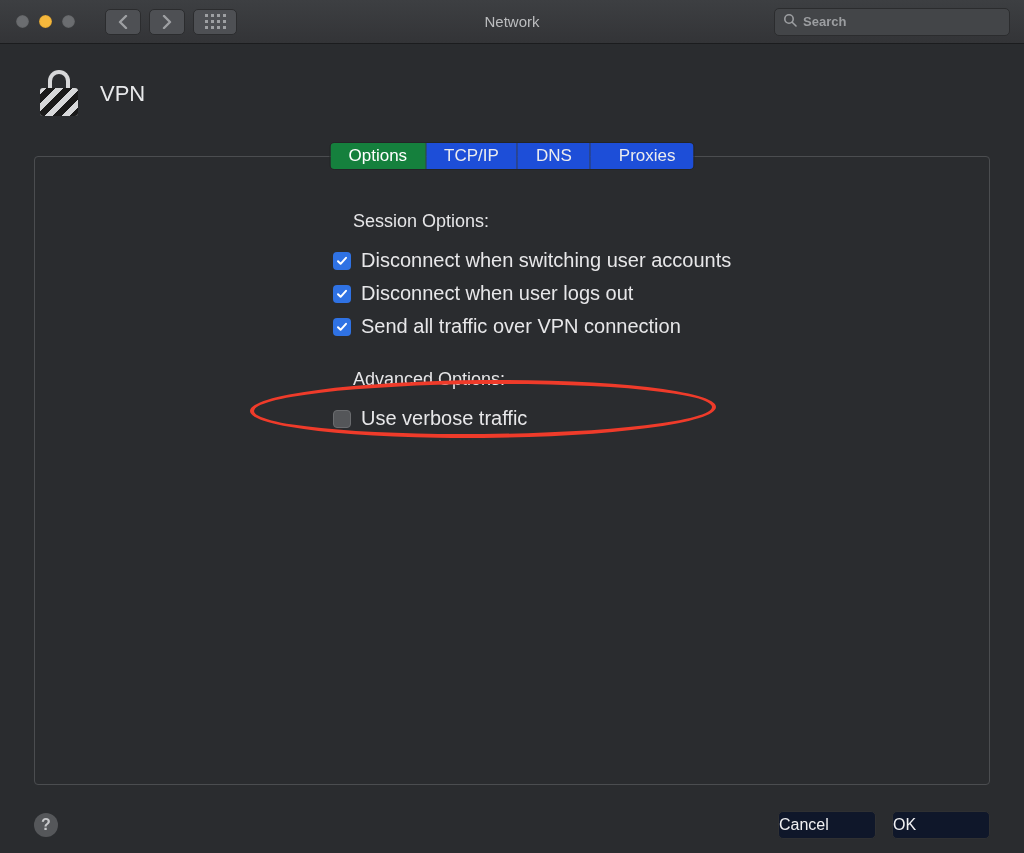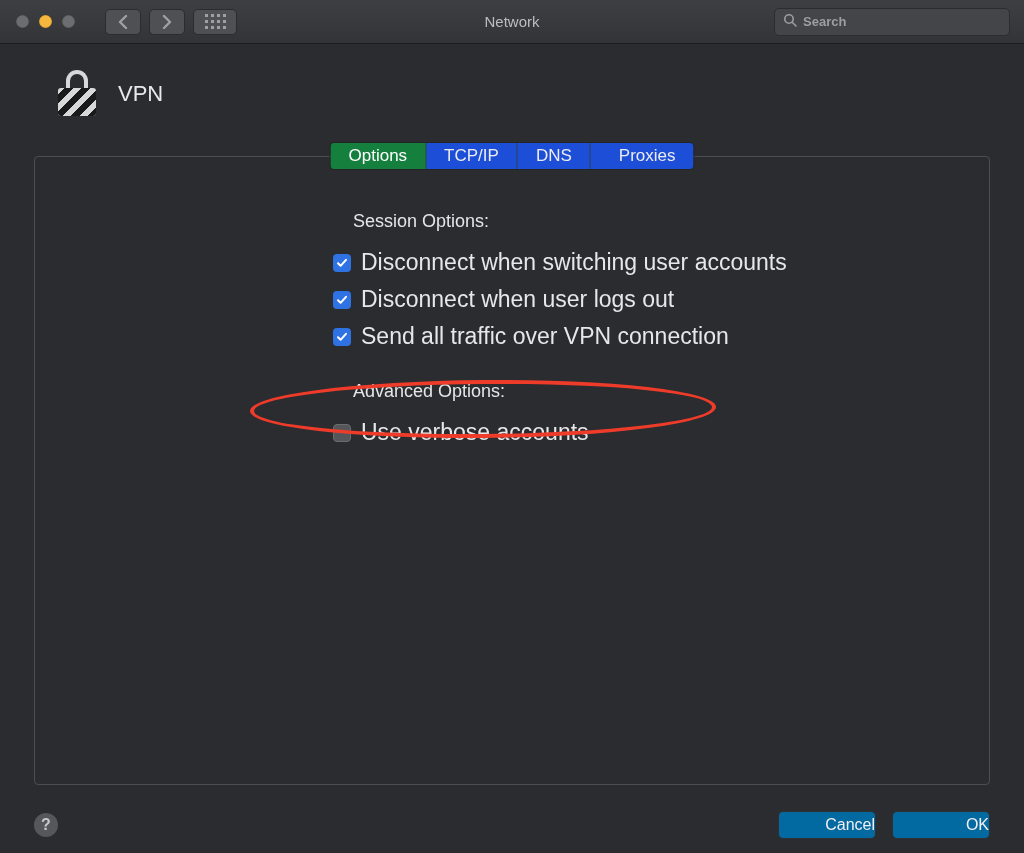--- a/index.html
+++ b/index.html
@@ -86,21 +86,21 @@
     flex: 1;
     font-weight: bold;
   }
   .search-input::placeholder { color: #9c9ea1; }
 
   
   .header-row {
     display: flex;
     align-items: center;
     gap: 20px;
-    padding: 26px 0 10px 56px;
+    padding: 26px 0 10px 38px;
   }
   .lock-icon {
     width: 42px; height: 48px; position: relative;
   }
   .lock-shackle {
     width: 22px; height: 18px;
     border: 4px solid #d7d8da;
     border-bottom: none;
     border-radius: 11px 11px 0 0;
     position: absolute;
@@ -174,21 +174,21 @@
     font-size: 18px;
     margin-bottom: 12px;
     margin-left: 48px;
   }
   .options-group { margin-bottom: 26px; }
   .opt-row {
     display: flex;
     align-items: center;
     gap: 10px;
     padding: 5px 0 5px 28px;
-    font-size: 23px;
+    font-size: 20px;
   }
   .cbx {
     width: 18px; height: 18px;
     border-radius: 4px;
     display: flex;
     align-items: center;
     justify-content: center;
     flex-shrink: 0;
   }
   .cbx.checked {
@@ -228,26 +228,26 @@
     color: #c8c9cb;
     display: flex;
     align-items: center;
     justify-content: center;
     font-size: 16px;
     font-weight: 600;
   }
   .actions { margin-left: auto; display: flex; gap: 16px; }
   .btn {
     min-width: 98px; height: 28px;
-    background: #0369a1;
+    background: #0f172a;
     border: 1px solid #2f3032;
     border-radius: 5px;
     color: #f0f0f2;
     font-size: 16px;
-    display: flex; align-items: center; justify-content: flex-end;
+    display: flex; align-items: center; justify-content: flex-start;
     cursor: default;
   }
   .apps-grid {
     display: grid;
     grid-template-columns: repeat(4, 3px);
     grid-template-rows: repeat(3, 3px);
     gap: 3px;
   }
   .apps-grid span { background: #9ea0a3; width:3px; height:3px; }
 </style>
@@ -346,21 +346,21 @@
       </div>
     </div>
 
     <div class="options-group">
       <div class="section-title">Advanced Options:</div>
 
       <div class="opt-row">
         <div class="cbx unchecked">
           
         </div>
-        <span>Use verbose accounts</span>
+        <span>Use verbose traffic</span>
       </div>
     </div>
 
   </div>
 </div>
 
 <div class="tabs">
   <div class="tab active">
       <span>Options</span>
     </div>

